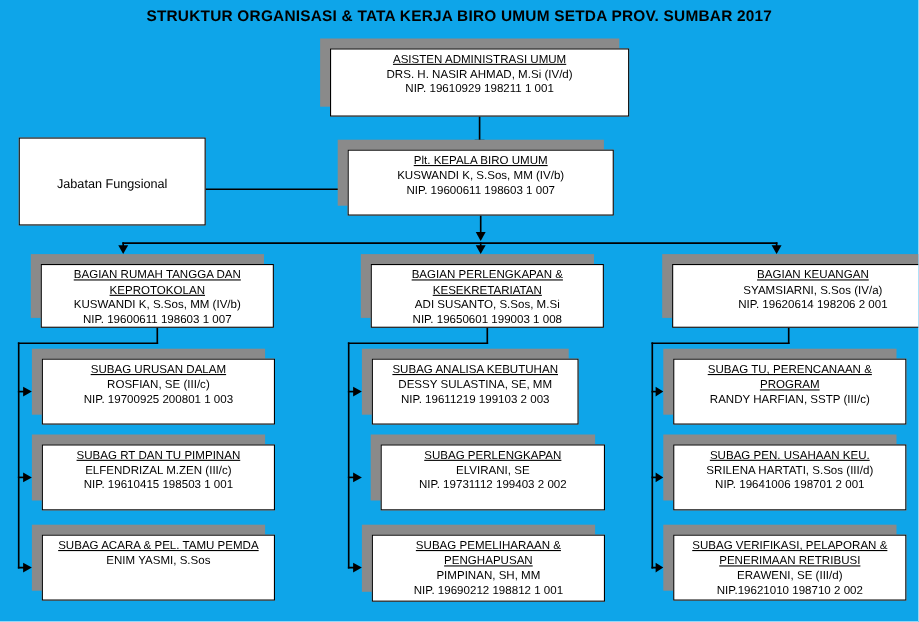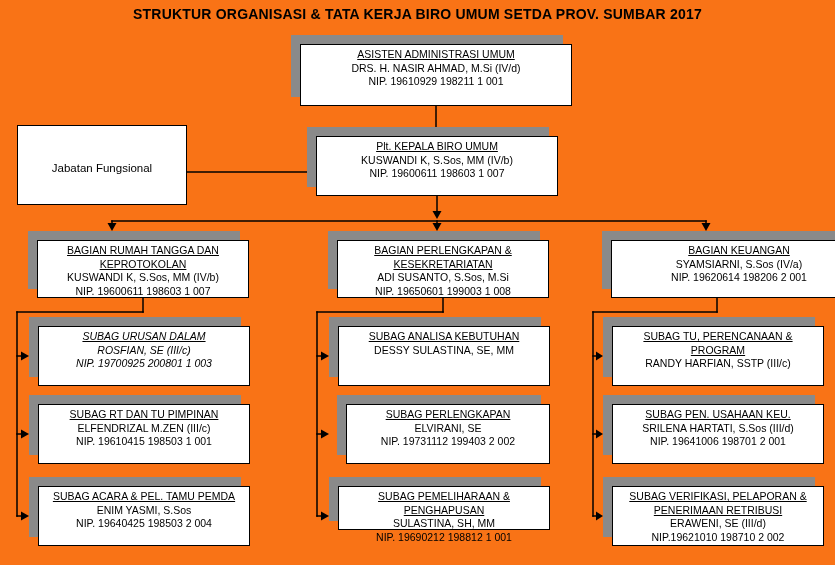--- a/index.html
+++ b/index.html
@@ -1,19 +1,19 @@
 <!DOCTYPE html>
 <html><head>
 <meta charset="utf-8">
 <style>
   html,body{margin:0;padding:0;background:#ffffff;}
   #canvas{
     position:relative;
     width:835px;height:565px;
-    background:#f97316;
+    background:#0ea5e9;
     font-family:"Liberation Sans", sans-serif;
     overflow:hidden;
   }
   #chart-title{
     position:absolute;left:0;top:6px;width:100%;
     text-align:center;font-size:14px;font-weight:bold;color:#000;
     letter-spacing:0.2px;
   }
   svg.connectors{position:absolute;left:0;top:0;z-index:1;}
   .node{
@@ -40,26 +40,26 @@
   }
   
   #node-asisten{left:300px;top:44px;width:272px;height:62px;}
   #node-kepala{left:316px;top:136px;width:242px;height:60px;}
   #node-jabatan{left:17px;top:125px;width:170px;height:80px;}
   
   #node-bagian-0{left:37px;top:240px;width:212px;height:58px;}
   #node-bagian-1{left:337px;top:240px;width:212px;height:58px;}
   #node-bagian-2{left:611px;top:240px;width:256px;height:58px;}
   
-  #node-subag-0-0{left:38px;top:326px;width:212px;height:60px;font-style:italic;}
+  #node-subag-0-0{left:38px;top:326px;width:212px;height:60px;}
   #node-subag-0-1{left:38px;top:404px;width:212px;height:60px;}
   #node-subag-0-2{left:38px;top:486px;width:212px;height:60px;}
-  #node-subag-1-0{left:338px;top:326px;width:212px;height:60px;}
+  #node-subag-1-0{left:338px;top:326px;width:188px;height:60px;}
   #node-subag-1-1{left:346px;top:404px;width:204px;height:60px;}
-  #node-subag-1-2{left:338px;top:486px;width:212px;height:44px;}
+  #node-subag-1-2{left:338px;top:486px;width:212px;height:61px;}
   #node-subag-2-0{left:612px;top:326px;width:212px;height:60px;}
   #node-subag-2-1{left:612px;top:404px;width:212px;height:60px;}
   #node-subag-2-2{left:612px;top:486px;width:212px;height:60px;}
 </style>
 </head>
 <body>
 
 <div id="canvas">
 
   <div id="chart-title">STRUKTUR ORGANISASI &amp; TATA KERJA BIRO UMUM SETDA PROV. SUMBAR 2017</div>
@@ -155,35 +155,35 @@
     <div>NIP. 19700925 200801 1 003</div>
   </div>
   <div class="node" id="node-subag-0-1">
     <div class="heading">SUBAG RT DAN TU PIMPINAN</div>
     <div>ELFENDRIZAL M.ZEN (III/c)</div>
     <div>NIP. 19610415 198503 1 001</div>
   </div>
   <div class="node" id="node-subag-0-2">
     <div class="heading">SUBAG ACARA &amp; PEL. TAMU PEMDA</div>
     <div>ENIM YASMI, S.Sos</div>
-    <div>NIP. 19640425 198503 2 004</div>
   </div>
 
   <div class="node" id="node-subag-1-0">
     <div class="heading">SUBAG ANALISA KEBUTUHAN</div>
     <div>DESSY SULASTINA, SE, MM</div>
+    <div>NIP. 19611219 199103 2 003</div>
   </div>
   <div class="node" id="node-subag-1-1">
     <div class="heading">SUBAG PERLENGKAPAN</div>
     <div>ELVIRANI, SE</div>
     <div>NIP. 19731112 199403 2 002</div>
   </div>
   <div class="node" id="node-subag-1-2">
     <div class="heading">SUBAG PEMELIHARAAN &amp; PENGHAPUSAN</div>
-    <div>SULASTINA, SH, MM</div>
+    <div>PIMPINAN, SH, MM</div>
     <div>NIP. 19690212 198812 1 001</div>
   </div>
 
   <div class="node" id="node-subag-2-0">
     <div class="heading">SUBAG TU, PERENCANAAN &amp; PROGRAM</div>
     <div>RANDY HARFIAN, SSTP (III/c)</div>
   </div>
   <div class="node" id="node-subag-2-1">
     <div class="heading">SUBAG PEN. USAHAAN KEU.</div>
     <div>SRILENA HARTATI, S.Sos (III/d)</div>

